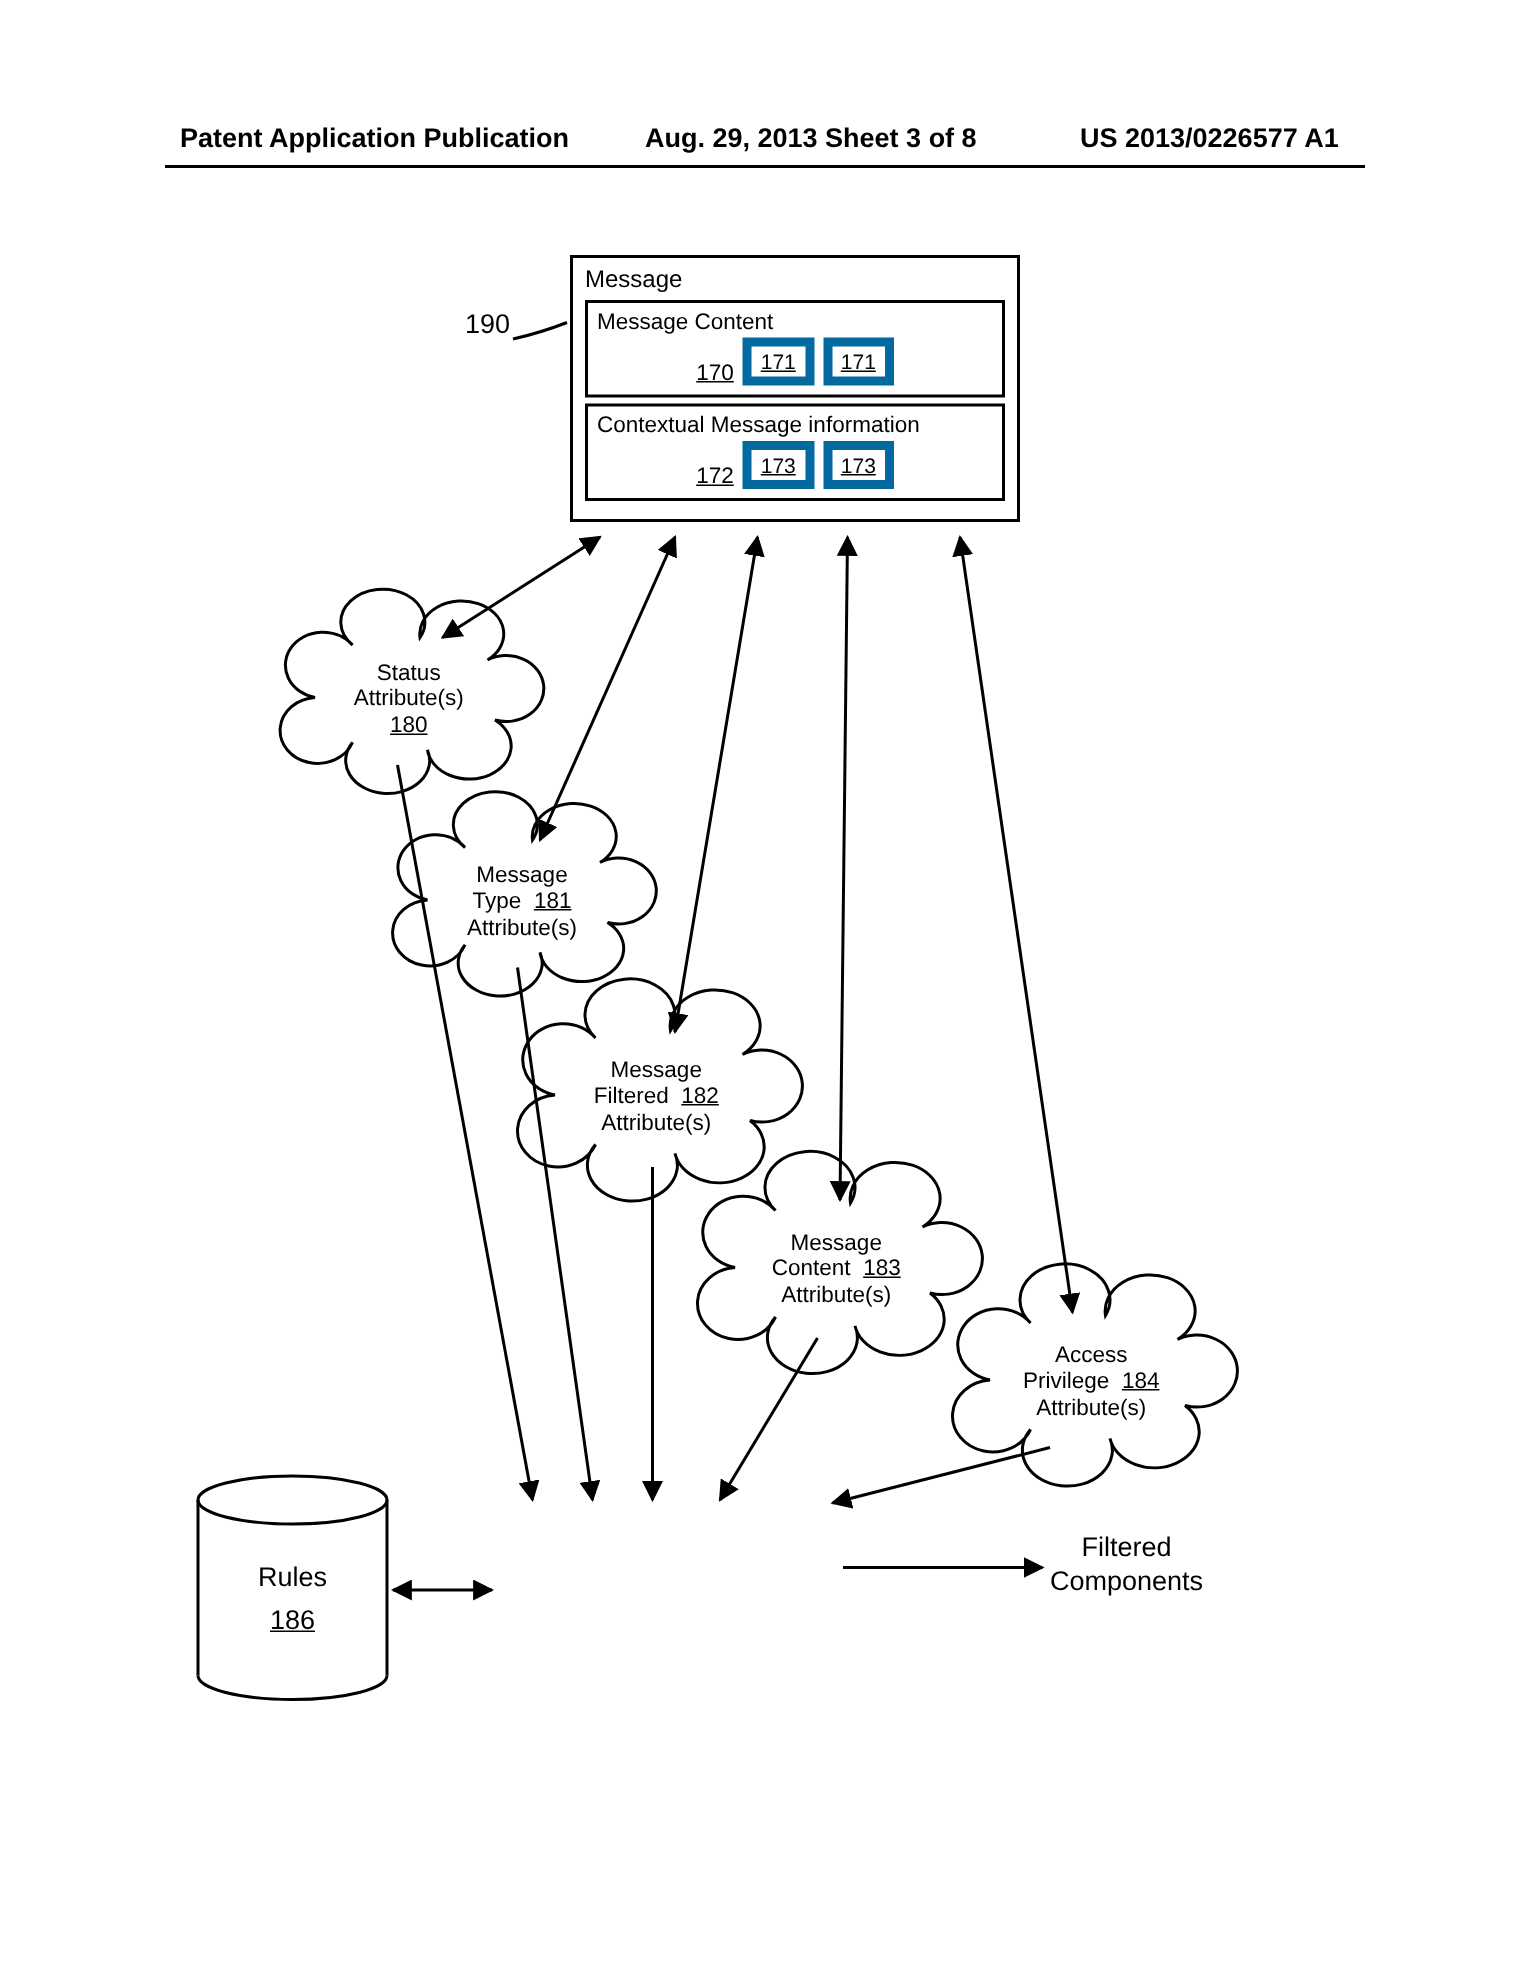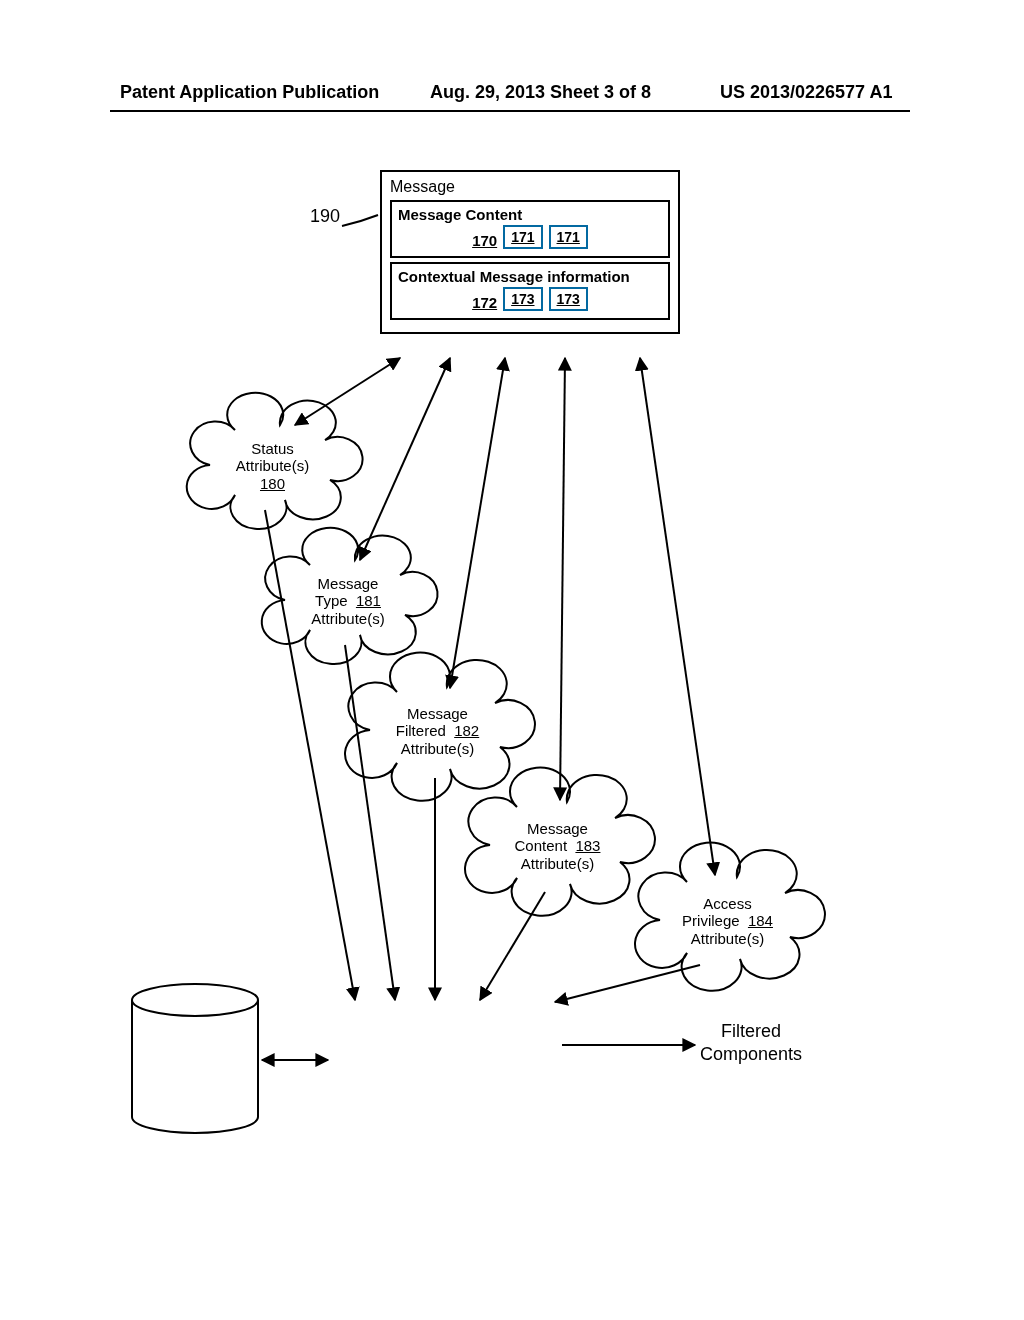--- a/index.html
+++ b/index.html
@@ -51,39 +51,38 @@
     font-size: 16px;
     margin: 2px 2px 4px 2px;
   }
   .inner-box {
     border: 2px solid #000;
     margin: 4px 2px;
     padding: 4px 6px 6px 6px;
     position: relative;
     min-height: 58px;
     box-sizing: border-box;
-    font-weight: bold;
   }
   .inner-title {
     font-size: 15px;
   }
   .inner-ref {
     text-decoration: underline;
     font-size: 15px;
     display: inline-block;
   }
   .inner-row {
     display:flex;
     align-items: flex-end;
     justify-content: center;
     gap: 6px;
     margin-top: 2px;
   }
   .mini {
-    border: 2px solid #0369a1;
+    border: 6px solid #0369a1;
     padding: 2px 6px;
     font-size: 14px;
     text-decoration: underline;
   }
   .minis { display:flex; gap:6px; }
 
   
   .ref190 {
     position: absolute;
     left: 310px;
@@ -271,20 +270,24 @@
     <span>Attribute(s)</span>
   </div>
 
   <div class="rules-cyl">
     <svg width="130" height="155" viewBox="0 0 130 155">
       <ellipse cx="65" cy="18" rx="63" ry="16" fill="none" stroke="#000" stroke-width="2"></ellipse>
       <path d="M2,18 L2,135" fill="none" stroke="#000" stroke-width="2"></path>
       <path d="M128,18 L128,135" fill="none" stroke="#000" stroke-width="2"></path>
       <path d="M2,135 A63,16 0 0 0 128,135" fill="none" stroke="#000" stroke-width="2"></path>
     </svg>
+    <div class="rules-text">
+      <span>Rules</span><br>
+      <span style="text-decoration:underline;">186</span>
+    </div>
   </div>
 
 
   <div class="filtered">
     <span>Filtered</span><br>
     <span>Components</span>
   </div>
 
 
 </div>

